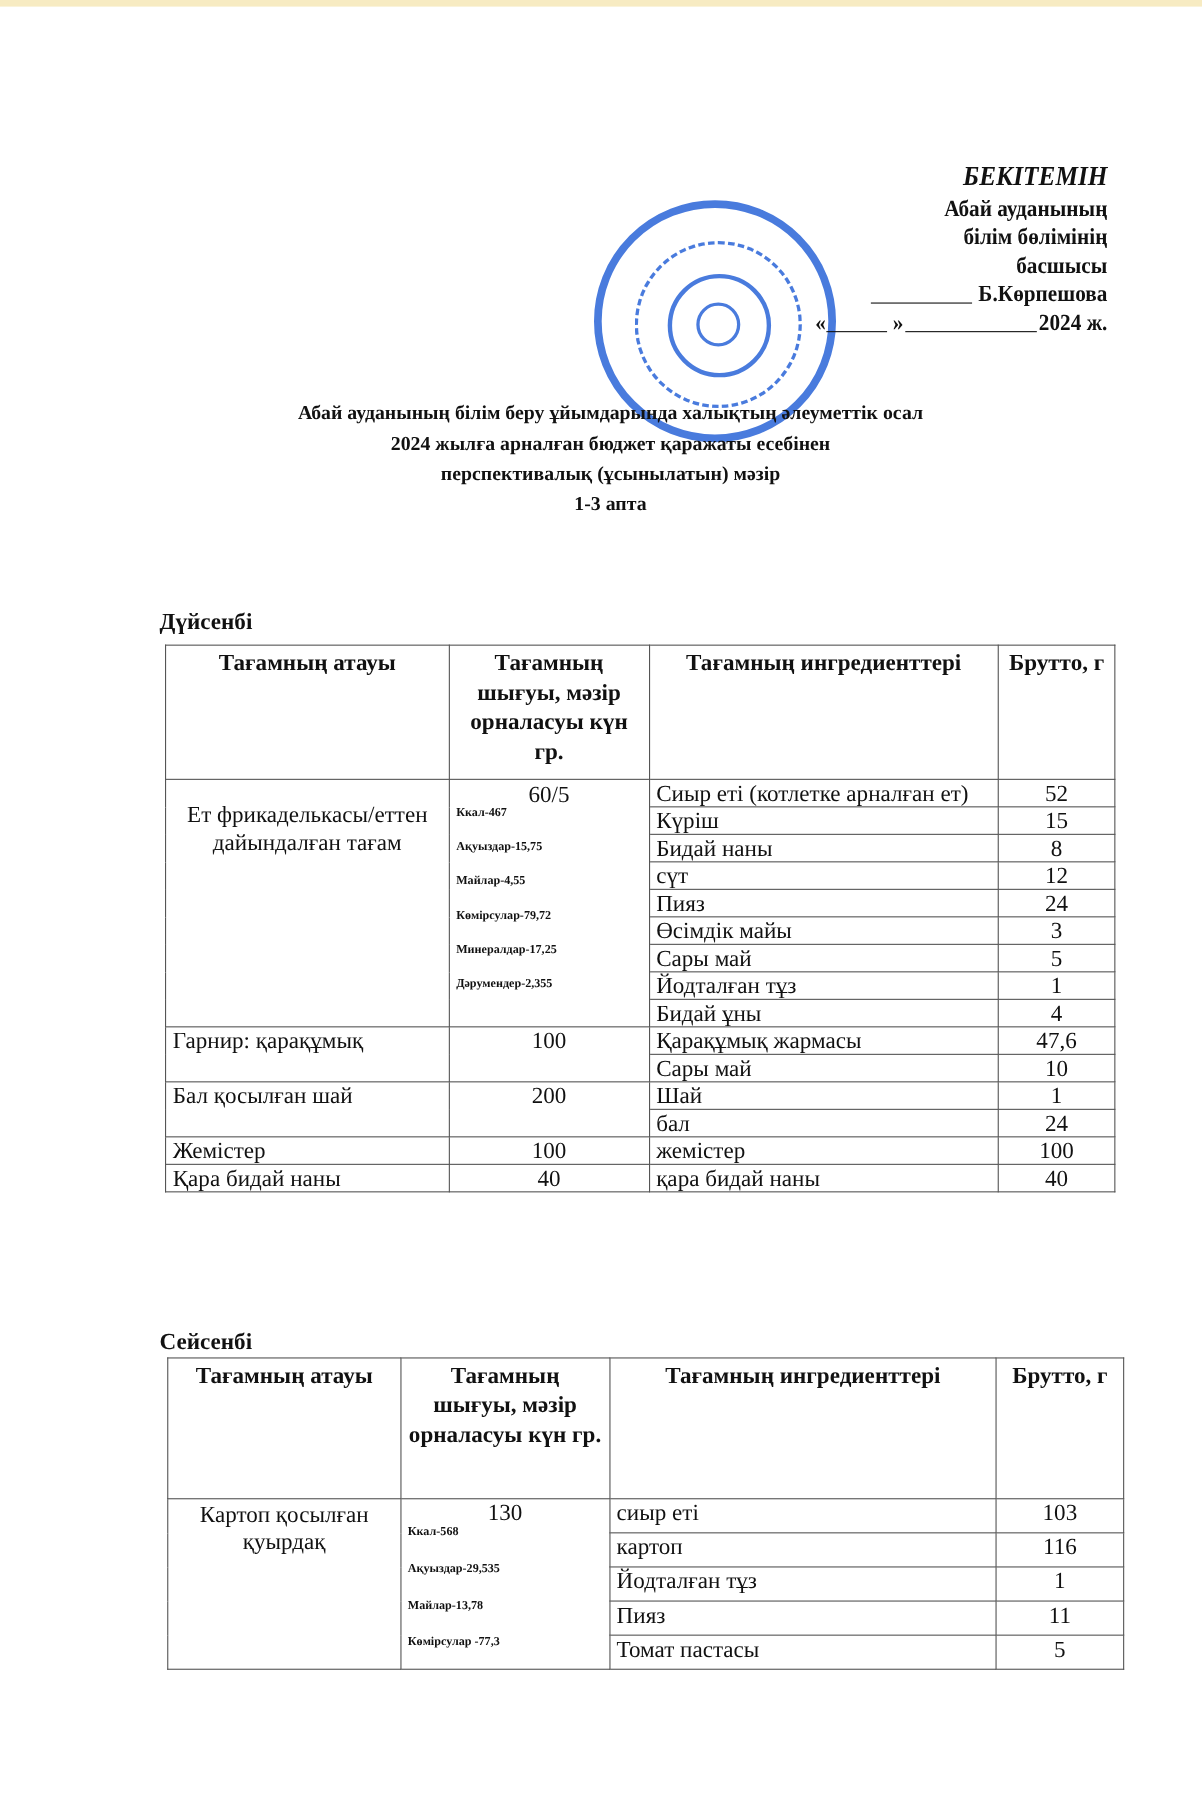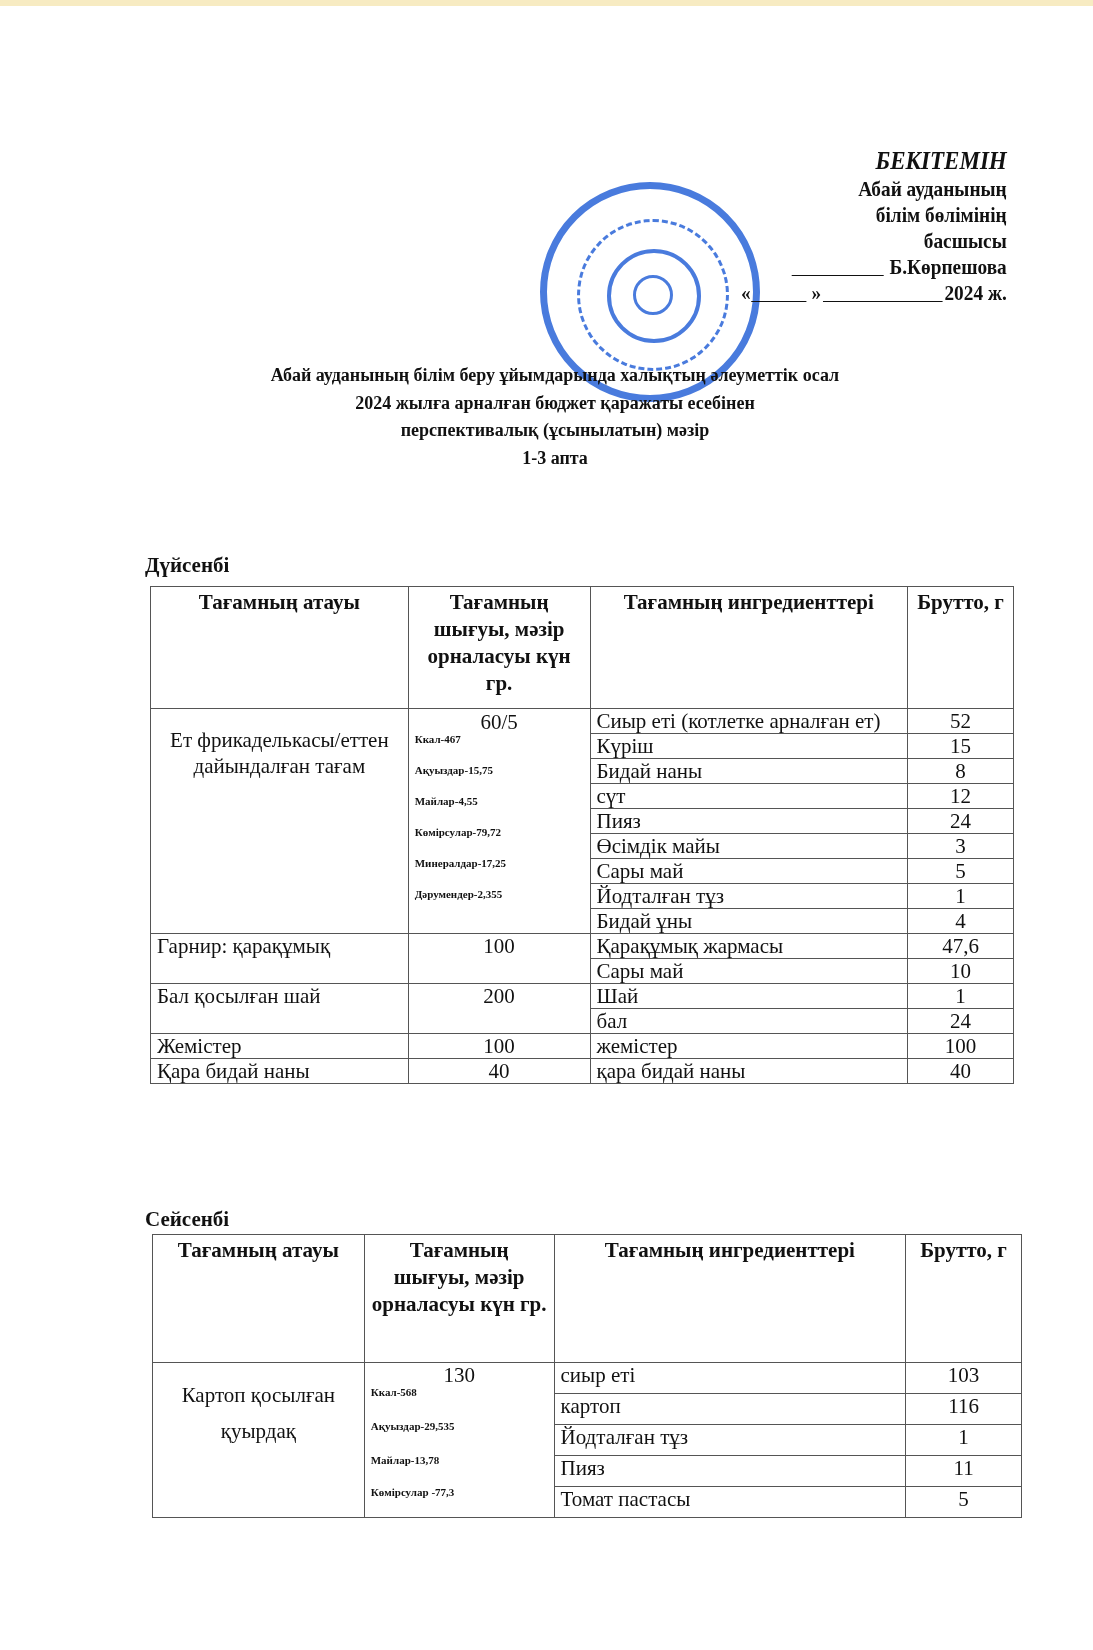--- a/index.html
+++ b/index.html
@@ -174,21 +174,21 @@
       <col style="width:116px">
     </colgroup>
   <tbody>
       <tr style="height:128px">
     <th>Тағамның атауы</th>
     <th>Тағамның шығуы, мәзір орналасуы күн гр.</th>
     <th>Тағамның ингредиенттері</th>
     <th>Брутто, г</th>
   </tr>
   <tr class="ing" style="height:31px">
-    <td class="c" rowspan="5" style="line-height:36px;padding-top:14px">Картоп қосылған қуырдақ</td>
+    <td class="c" rowspan="5" style="line-height:24px;padding-top:2px">Картоп қосылған қуырдақ</td>
     <td rowspan="5" style="padding-top:1px">
       <div class="c" style="line-height:22px">130</div>
       <div class="nut">
         <div style="margin-bottom:22px">Ккал-568</div>
         <div style="margin-bottom:22px">Ақуыздар-29,535</div>
         <div style="margin-bottom:20px">Майлар-13,78</div>
         <div style="margin-bottom:16px">Көмірсулар -77,3</div>
       </div>
     </td>
     <td>сиыр еті</td>

